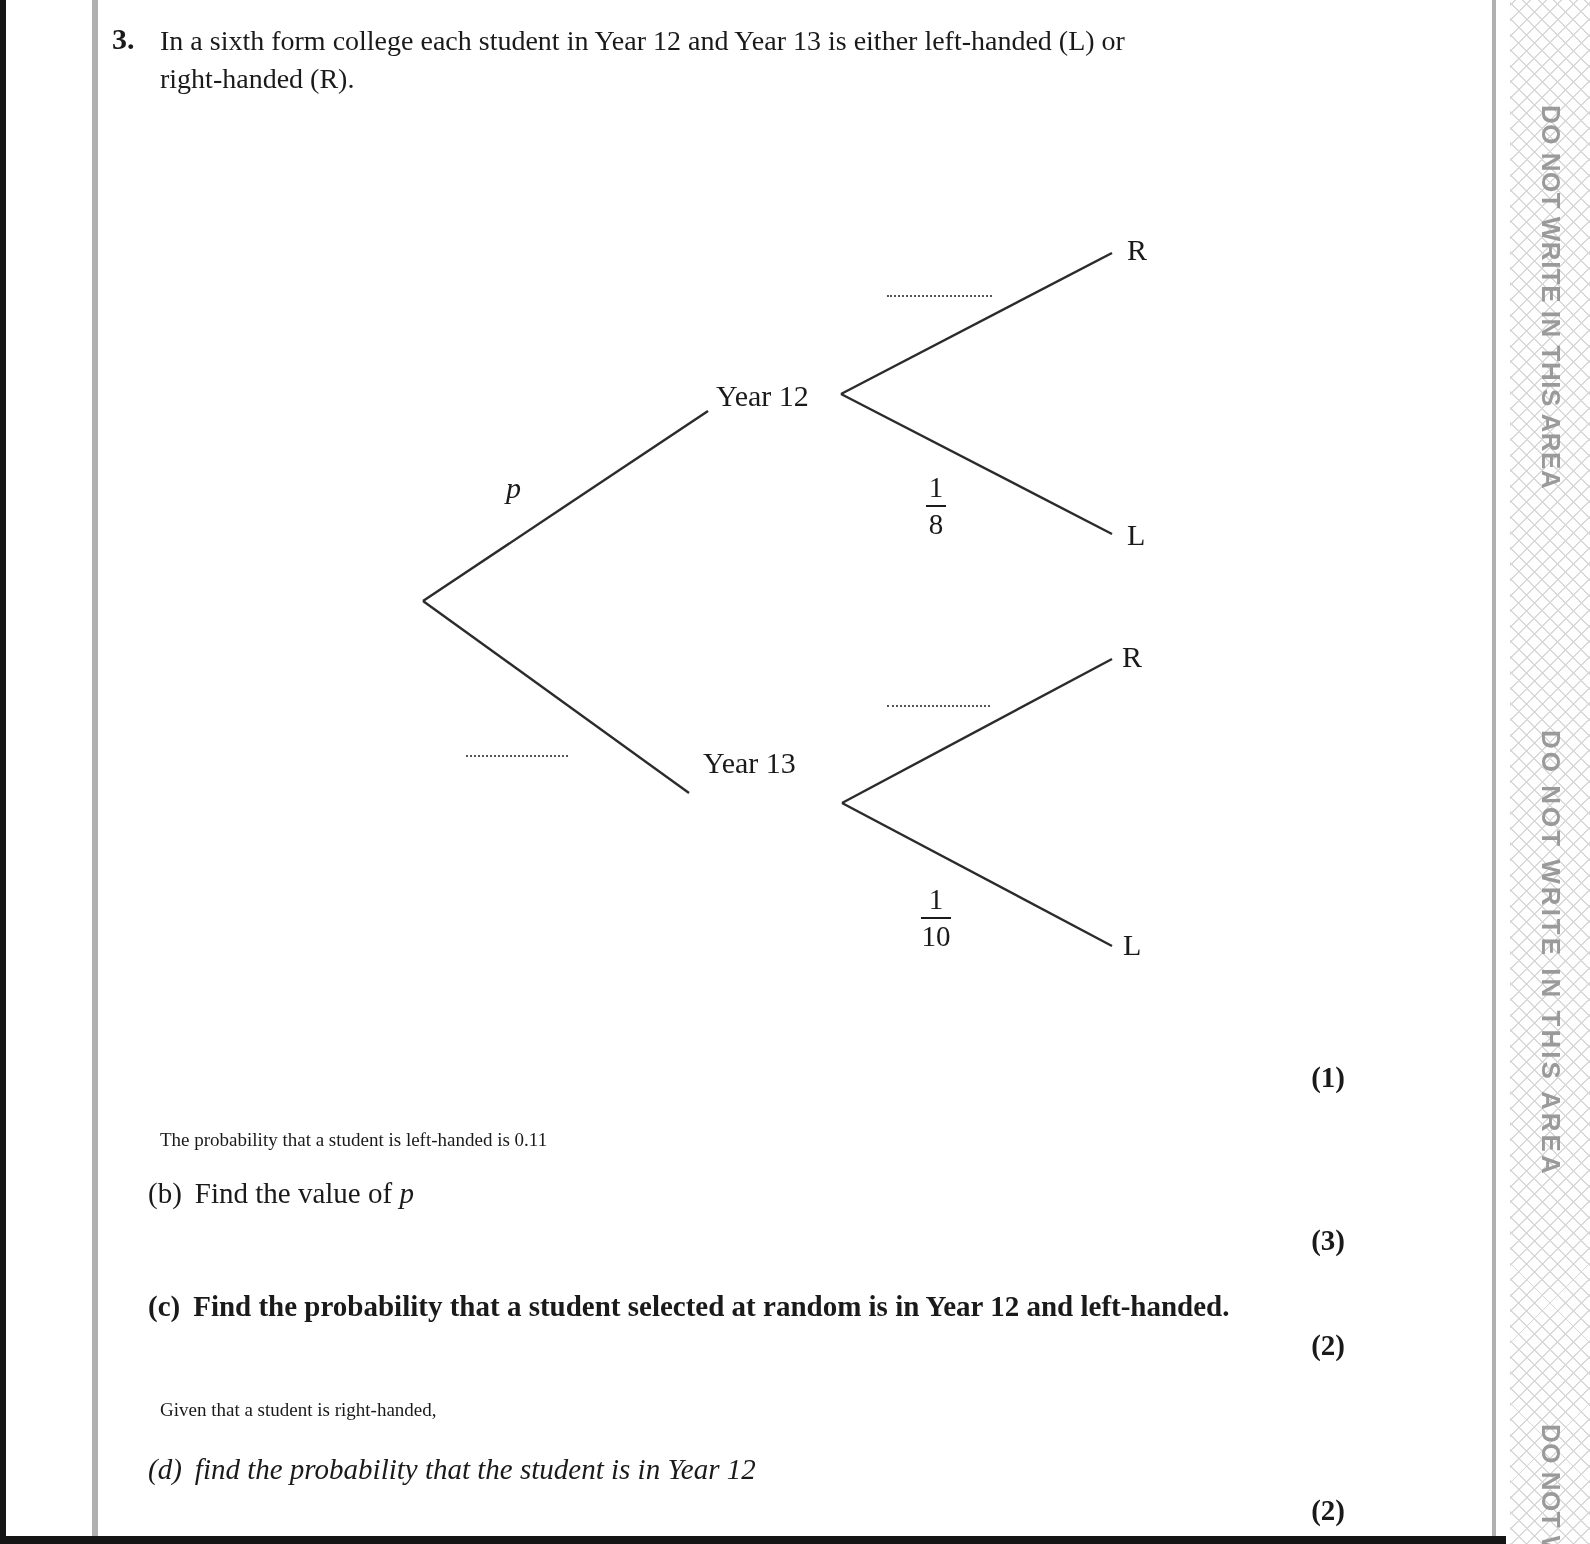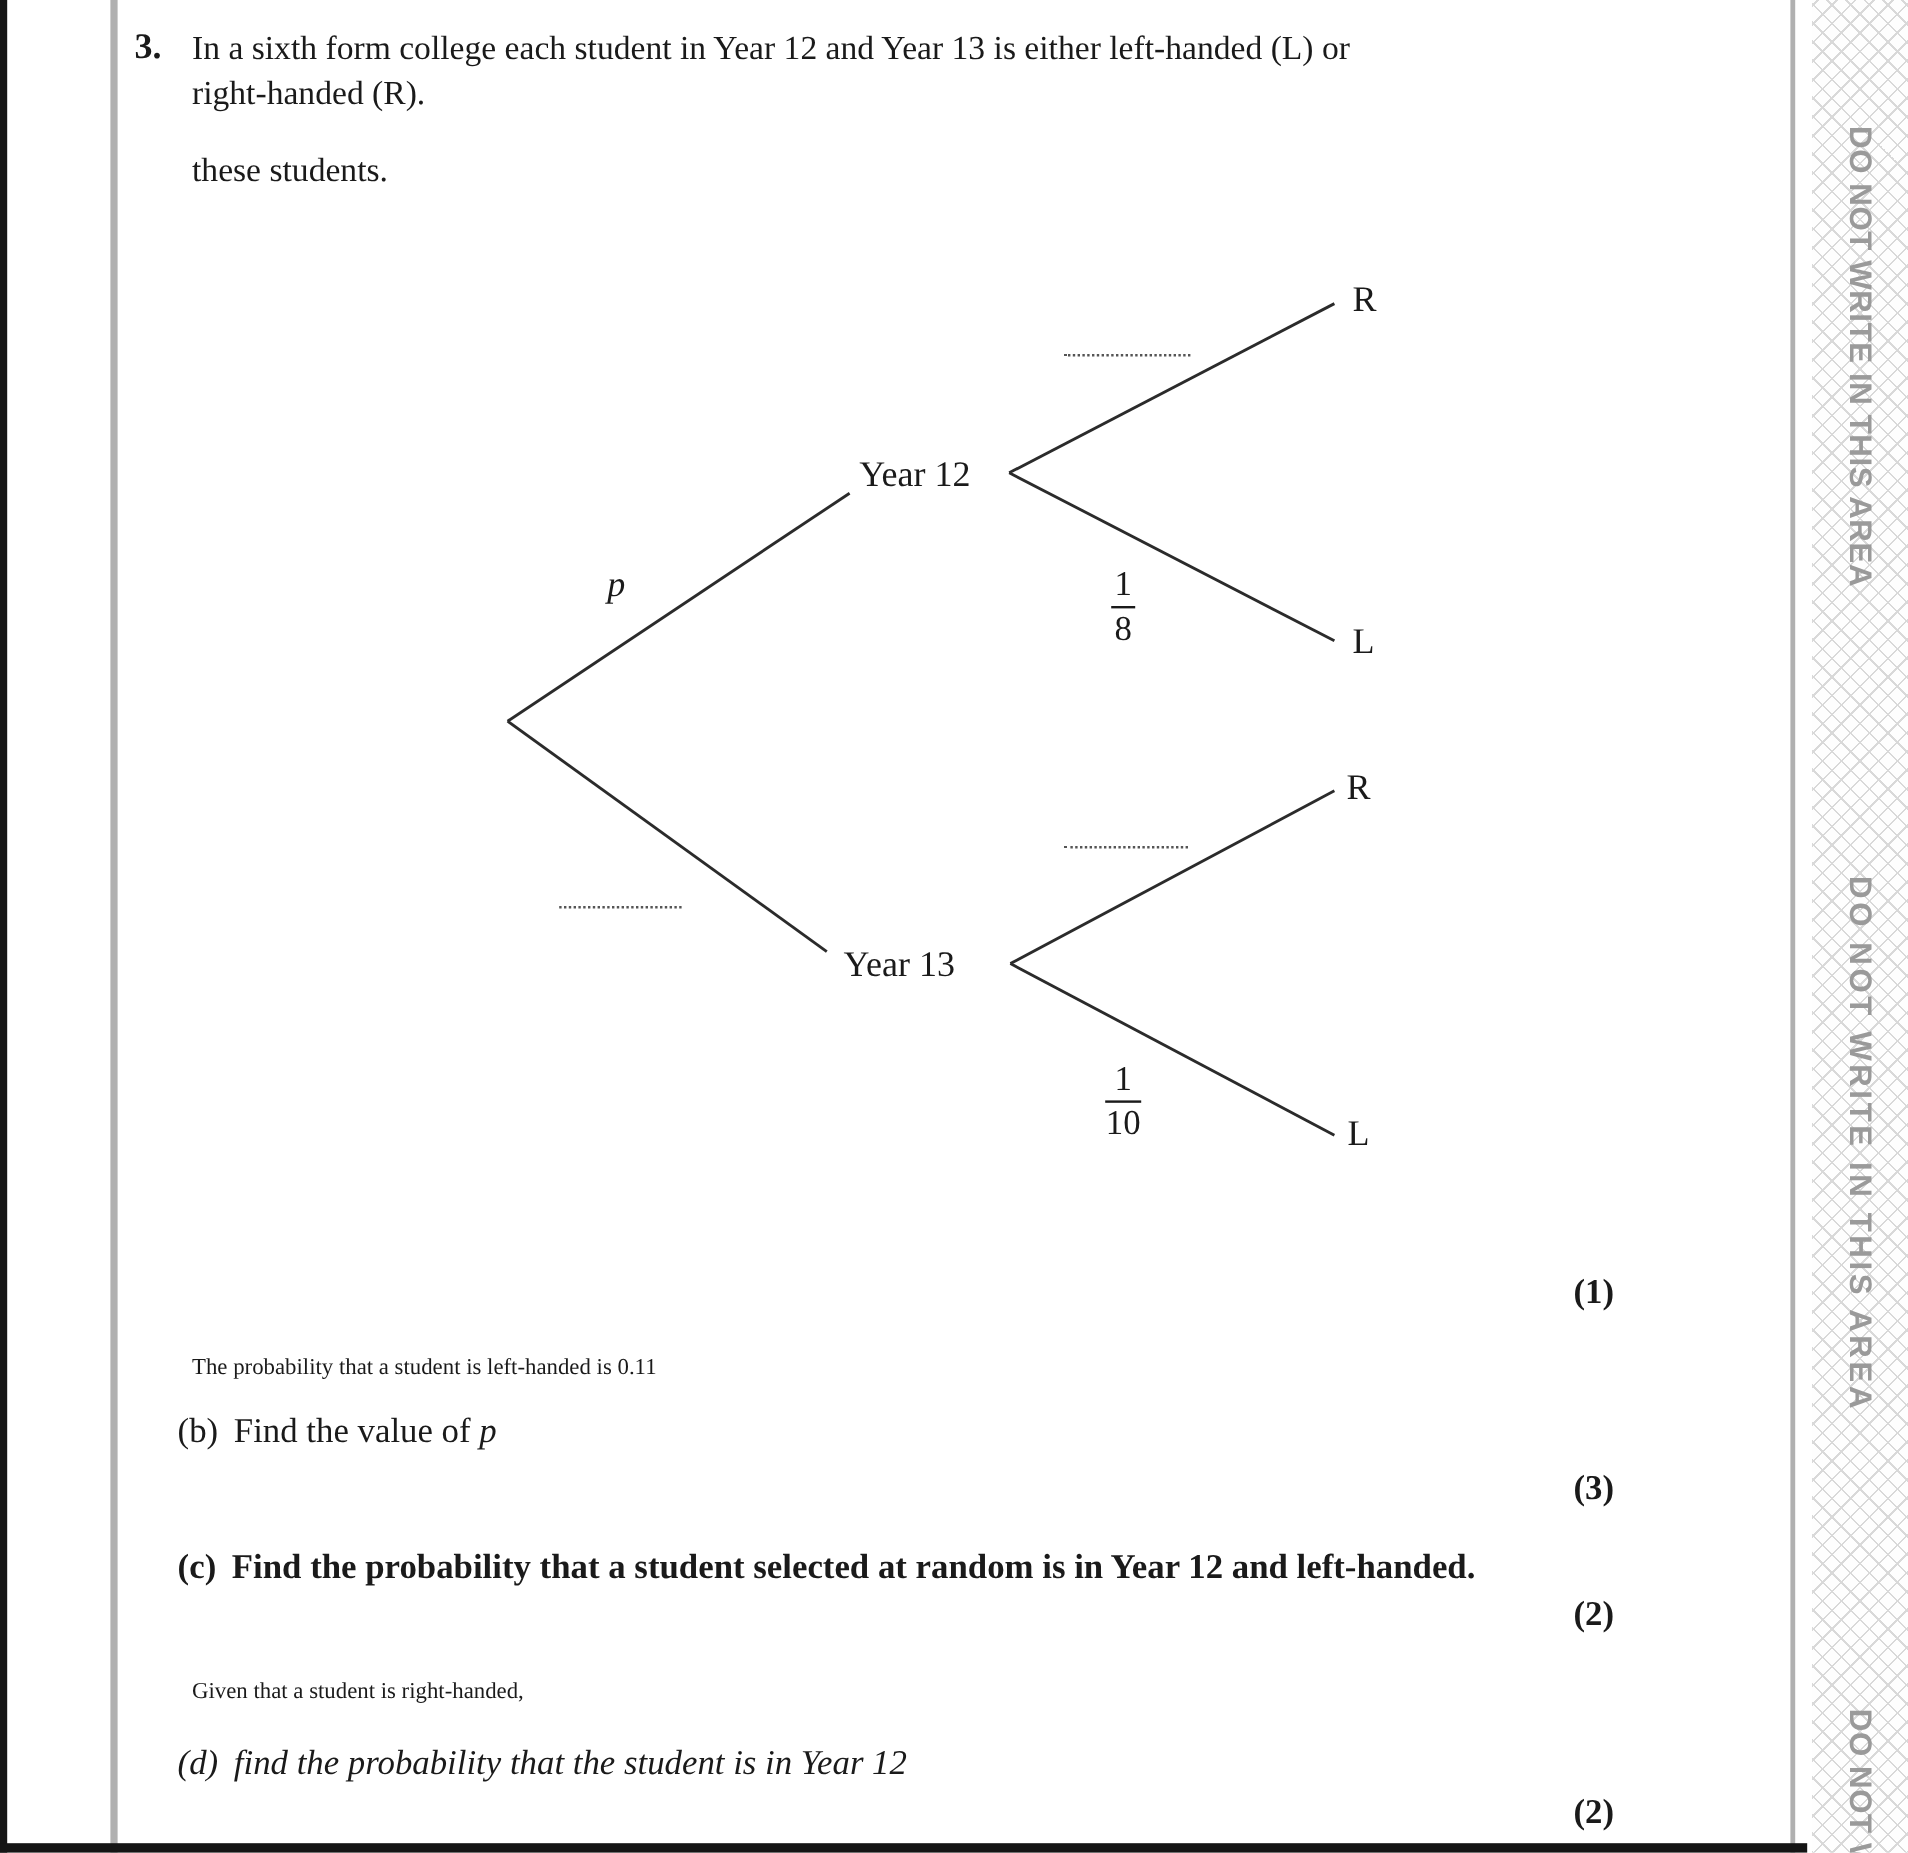--- a/index.html
+++ b/index.html
@@ -31,21 +31,21 @@
   .mt2 { letter-spacing:3px; }
   
   .qnum { left:112px; top:22px; font-weight:bold; font-size:30px; }
   .body-text { font-size:28px; line-height:38px; }
   .para1 { left:160px; top:22px; width:1180px; }
   .para2 { left:160px; top:124px; width:1180px; }
   .ital { font-style:italic; }
   
   .tree-label { font-size:30px; }
   .year12 { left:716px; top:379px; }
-  .year13 { left:703px; top:787px; }
+  .year13 { left:703px; top:746px; }
   .p-label { left:506px; top:471px; font-style:italic; }
   .out-r1 { left:1127px; top:233px; }
   .out-l1 { left:1127px; top:518px; }
   .out-r2 { left:1122px; top:640px; }
   .out-l2 { left:1123px; top:928px; }
   .blank { height:0; border-bottom:2.5px dotted #555; }
   .blank1 { left:887px; top:295px; width:105px; }
   .blank2 { left:466px; top:755px; width:102px; }
   .blank3 { left:887px; top:705px; width:103px; }
   .frac { text-align:center; font-size:29px; line-height:31px; }
@@ -80,21 +80,20 @@
     <span class="margin-text mt2" style="top:730px">DO NOT WRITE IN THIS AREA</span>
     <span class="margin-text" style="top:1424px">DO NOT WRITE IN THIS AREA</span>
   </div>
 
   <div class="abs qnum">3.</div>
   <div class="abs body-text para1">
     <div>In a sixth form college each student in Year 12 and Year 13 is either left-handed (L) or</div>
     <div>right-handed (R).</div>
   </div>
   <div class="abs body-text para2">
-    <div>these students.</div>
   </div>
 
   <svg class="tree-lines" width="1590" height="1544">
     <line x1="423" y1="601" x2="708" y2="411"></line>
     <line x1="423" y1="601" x2="689" y2="793"></line>
     <line x1="841" y1="394" x2="1112" y2="253"></line>
     <line x1="841" y1="394" x2="1112" y2="534"></line>
     <line x1="842" y1="803" x2="1112" y2="659"></line>
     <line x1="842" y1="803" x2="1112" y2="946"></line>
   </svg>

